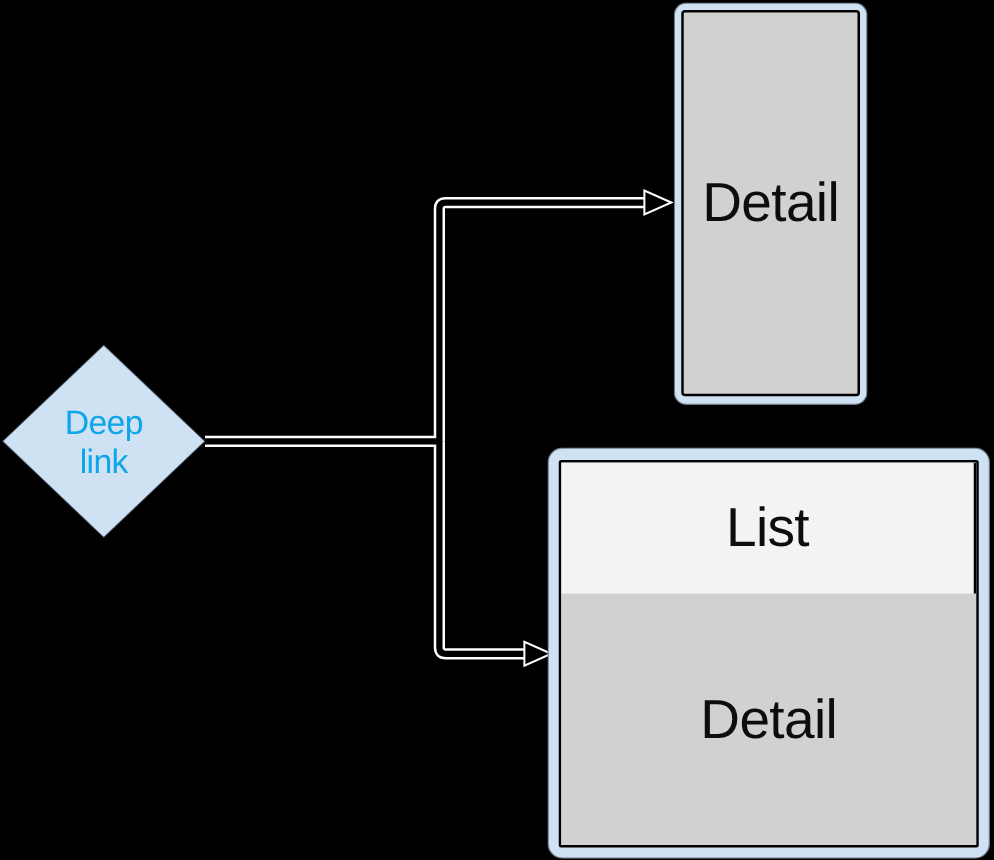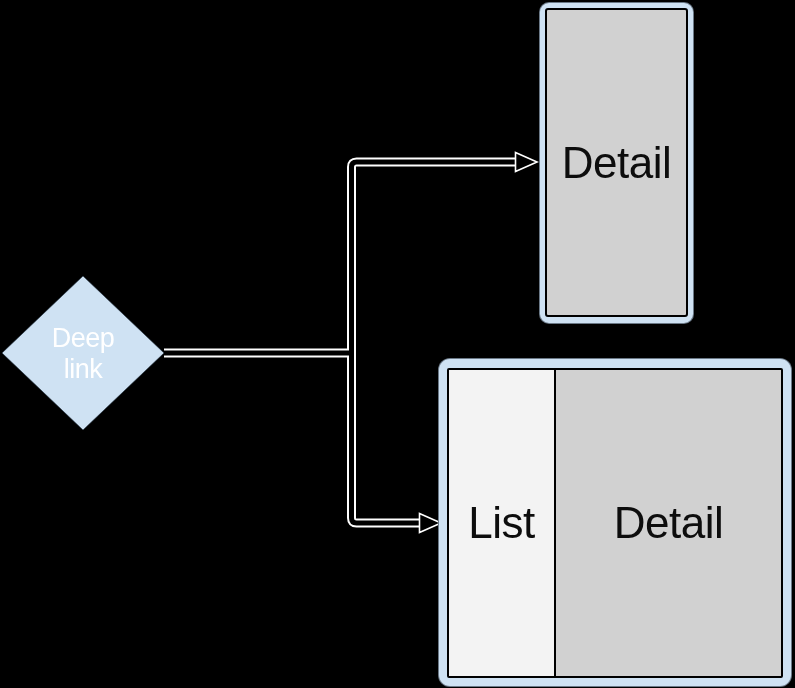--- a/index.html
+++ b/index.html
@@ -27,21 +27,21 @@
     left: 23px;
     top: 322px;
     width: 120px;
     height: 64px;
     display: flex;
     flex-direction: column;
     align-items: center;
     justify-content: center;
     font-size: 27px;
     line-height: 31px;
-    color: #ffffff;
+    color: #0ea5e9;
     letter-spacing: -0.5px;
   }
   
   .phone-frame {
     position: absolute;
     left: 539px;
     top: 2px;
     width: 155px;
     height: 322px;
     background: #cfe2f3;
@@ -76,21 +76,21 @@
   }
   .tablet-screen {
     position: absolute;
     left: 8px;
     top: 9px;
     right: 8px;
     bottom: 8px;
     border: 2px solid #000000;
     border-radius: 2px;
     display: flex;
-    flex-direction: row;
+    flex-direction: column;
     overflow: hidden;
   }
   .pane-list {
     flex: 0 0 105px;
     background: #f3f3f3;
     border-right: 2px solid #000000;
     display: flex;
     align-items: center;
     justify-content: center;
   }

